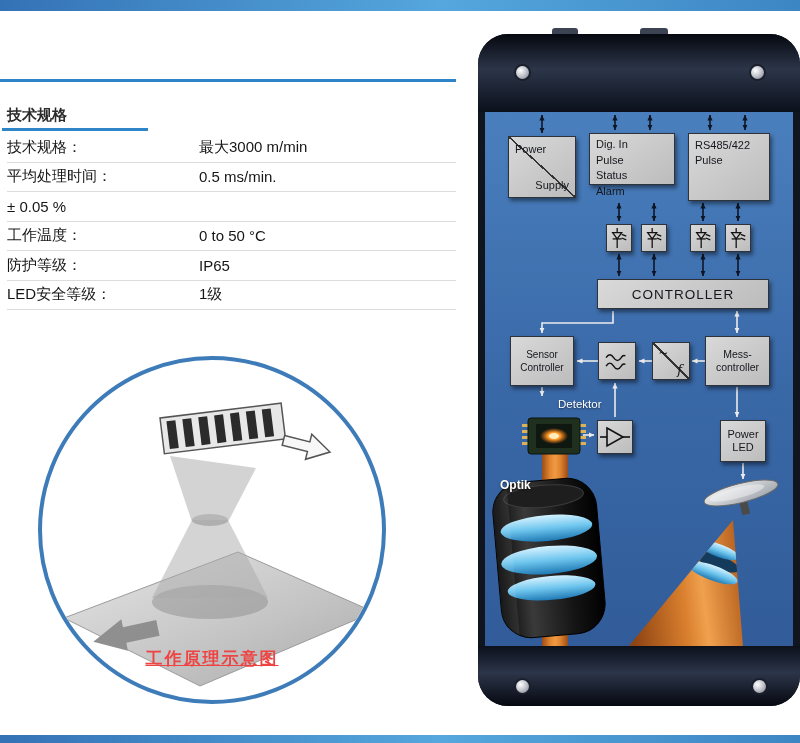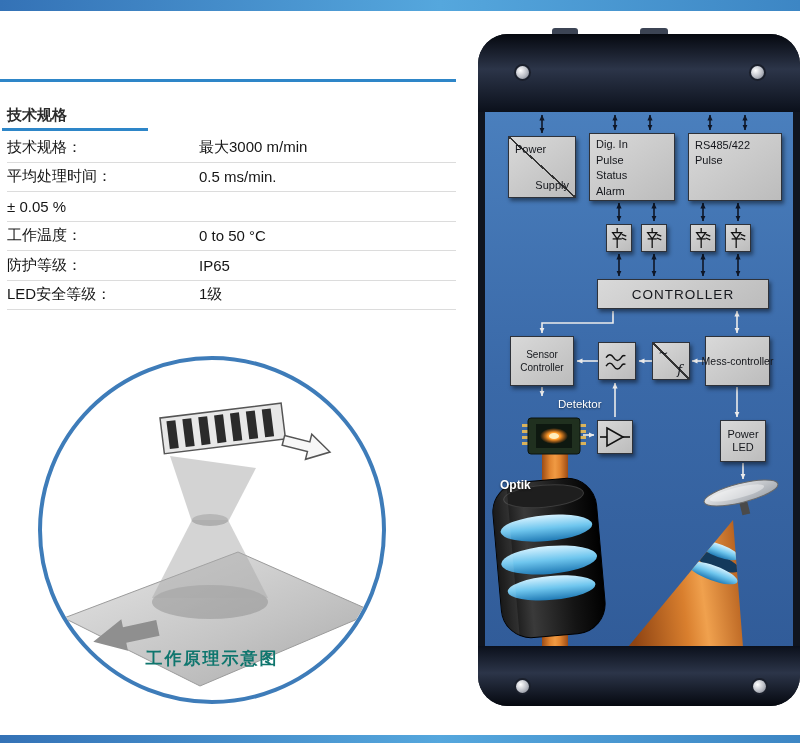--- a/index.html
+++ b/index.html
@@ -23,21 +23,21 @@
   .spec-row { display:flex; align-items:center; height:29.5px; border-bottom:1px solid #dcdcdc;
     font-size:15px; color:#161616; }
   .spec-label { width:192px; }
   .spec-value { flex:1; }
 
   
   .principle-circle { position:absolute; top:356px; left:38px; width:348px; height:348px;
     border:4px solid #3e7cb9; border-radius:50%; background:#fff; overflow:hidden; }
   .principle-circle svg { position:absolute; left:0; top:0; }
   .principle-caption { position:absolute; bottom:30px; left:0; width:100%; text-align:center;
-    font-size:17px; font-weight:bold; color:#0f766e; letter-spacing:2px; }
+    font-size:17px; font-weight:bold; color:#ef4444; letter-spacing:2px;text-decoration:underline; }
 
   
   .device { position:absolute; left:478px; top:34px; width:322px; height:672px; }
   .device-shell { position:absolute; inset:0; border-radius:30px; background:#10151f; }
   .device-cap-top { position:absolute; top:0; left:0; right:0; height:78px; border-radius:30px 30px 0 0;
     background:linear-gradient(180deg,#05080f 0%,#2c3549 45%,#0b101b 100%); z-index:5; }
   .device-cap-bottom { position:absolute; bottom:0; left:0; right:0; height:60px; border-radius:0 0 30px 30px;
     background:linear-gradient(0deg,#05080f 0%,#2c3549 55%,#0b101b 100%); z-index:5; }
   .device-tab { position:absolute; top:-6px; height:10px; background:#3c4454; border-radius:3px 3px 0 0; z-index:0; }
   .tab1 { left:74px; width:26px; } .tab2 { left:162px; width:28px; }
@@ -56,37 +56,37 @@
     border:1px solid #2e323a; box-shadow:2px 3px 4px rgba(0,0,0,0.45);
     color:#15171c; font-size:11px; z-index:4; }
   .diag { background-image:
     linear-gradient(to top right, rgba(0,0,0,0) calc(50% - 0.8px), #333 calc(50% - 0.8px), #333 calc(50% + 0.8px), rgba(0,0,0,0) calc(50% + 0.8px)),
     linear-gradient(145deg,#d9d9d9,#bcbcbc); }
 
   .b-power { left:30px; top:102px; width:68px; height:62px; }
   .b-power .l1 { position:absolute; top:6px; left:6px; }
   .b-power .l2 { position:absolute; bottom:6px; right:6px; }
 
-  .b-digin { left:111px; top:99px; width:86px; height:68px; padding:3px 0 0 6px; line-height:15.5px; }
-  .b-rs485 { left:210px; top:99px; width:94px; height:68px; padding:4px 0 0 6px; line-height:15px; }
+  .b-digin { left:111px; top:99px; width:86px; height:52px; padding:3px 0 0 6px; line-height:15.5px; }
+  .b-rs485 { left:210px; top:99px; width:82px; height:68px; padding:4px 0 0 6px; line-height:15px; }
 
   .b-opto { top:190px; width:26px; height:28px; display:flex; align-items:center; justify-content:center; }
   .opto1 { left:128px; } .opto2 { left:163px; } .opto3 { left:212px; } .opto4 { left:247px; }
 
   .b-controller { left:119px; top:245px; width:172px; height:30px; display:flex; align-items:center;
     justify-content:center; font-size:13.5px; letter-spacing:1px; font-weight:500; }
 
   .b-sensorctrl { left:32px; top:302px; width:64px; height:50px; display:flex; flex-direction:column;
     align-items:center; justify-content:center; font-size:10px; line-height:13px; text-align:center; }
   .b-filter { left:120px; top:308px; width:38px; height:38px; display:flex; align-items:center; justify-content:center; }
   .b-freq { left:174px; top:308px; width:38px; height:38px; }
   .b-freq .l1 { position:absolute; top:1px; left:6px; font-size:15px; }
   .b-freq .l2 { position:absolute; bottom:2px; right:7px; font-size:13px; font-style:italic;
     font-family:"DejaVu Serif","Liberation Serif",serif; }
-  .b-mess { left:227px; top:302px; width:65px; height:50px; display:flex; 
+  .b-mess { left:227px; top:302px; width:65px; height:50px; display:flex; flex-direction:column;
     align-items:center; justify-content:center; font-size:10.5px; line-height:13px; text-align:center; }
   .b-amp { left:119px; top:386px; width:36px; height:34px; display:flex; align-items:center; justify-content:center; }
   .b-powerled { left:242px; top:386px; width:46px; height:42px; display:flex; flex-direction:column;
     align-items:center; justify-content:center; line-height:13px; }
 
   .panel-label { position:absolute; color:#ffffff; z-index:5; text-shadow:0 1px 2px rgba(0,0,0,.6); }
   .lab-detektor { left:32px; top:364px; font-size:11.5px;margin-left:48px; }
   .lab-optik { left:22px; top:444px; font-size:12px; font-weight:bold; }
 
   .chip-svg { position:absolute; left:44px; top:382px; z-index:4; }

